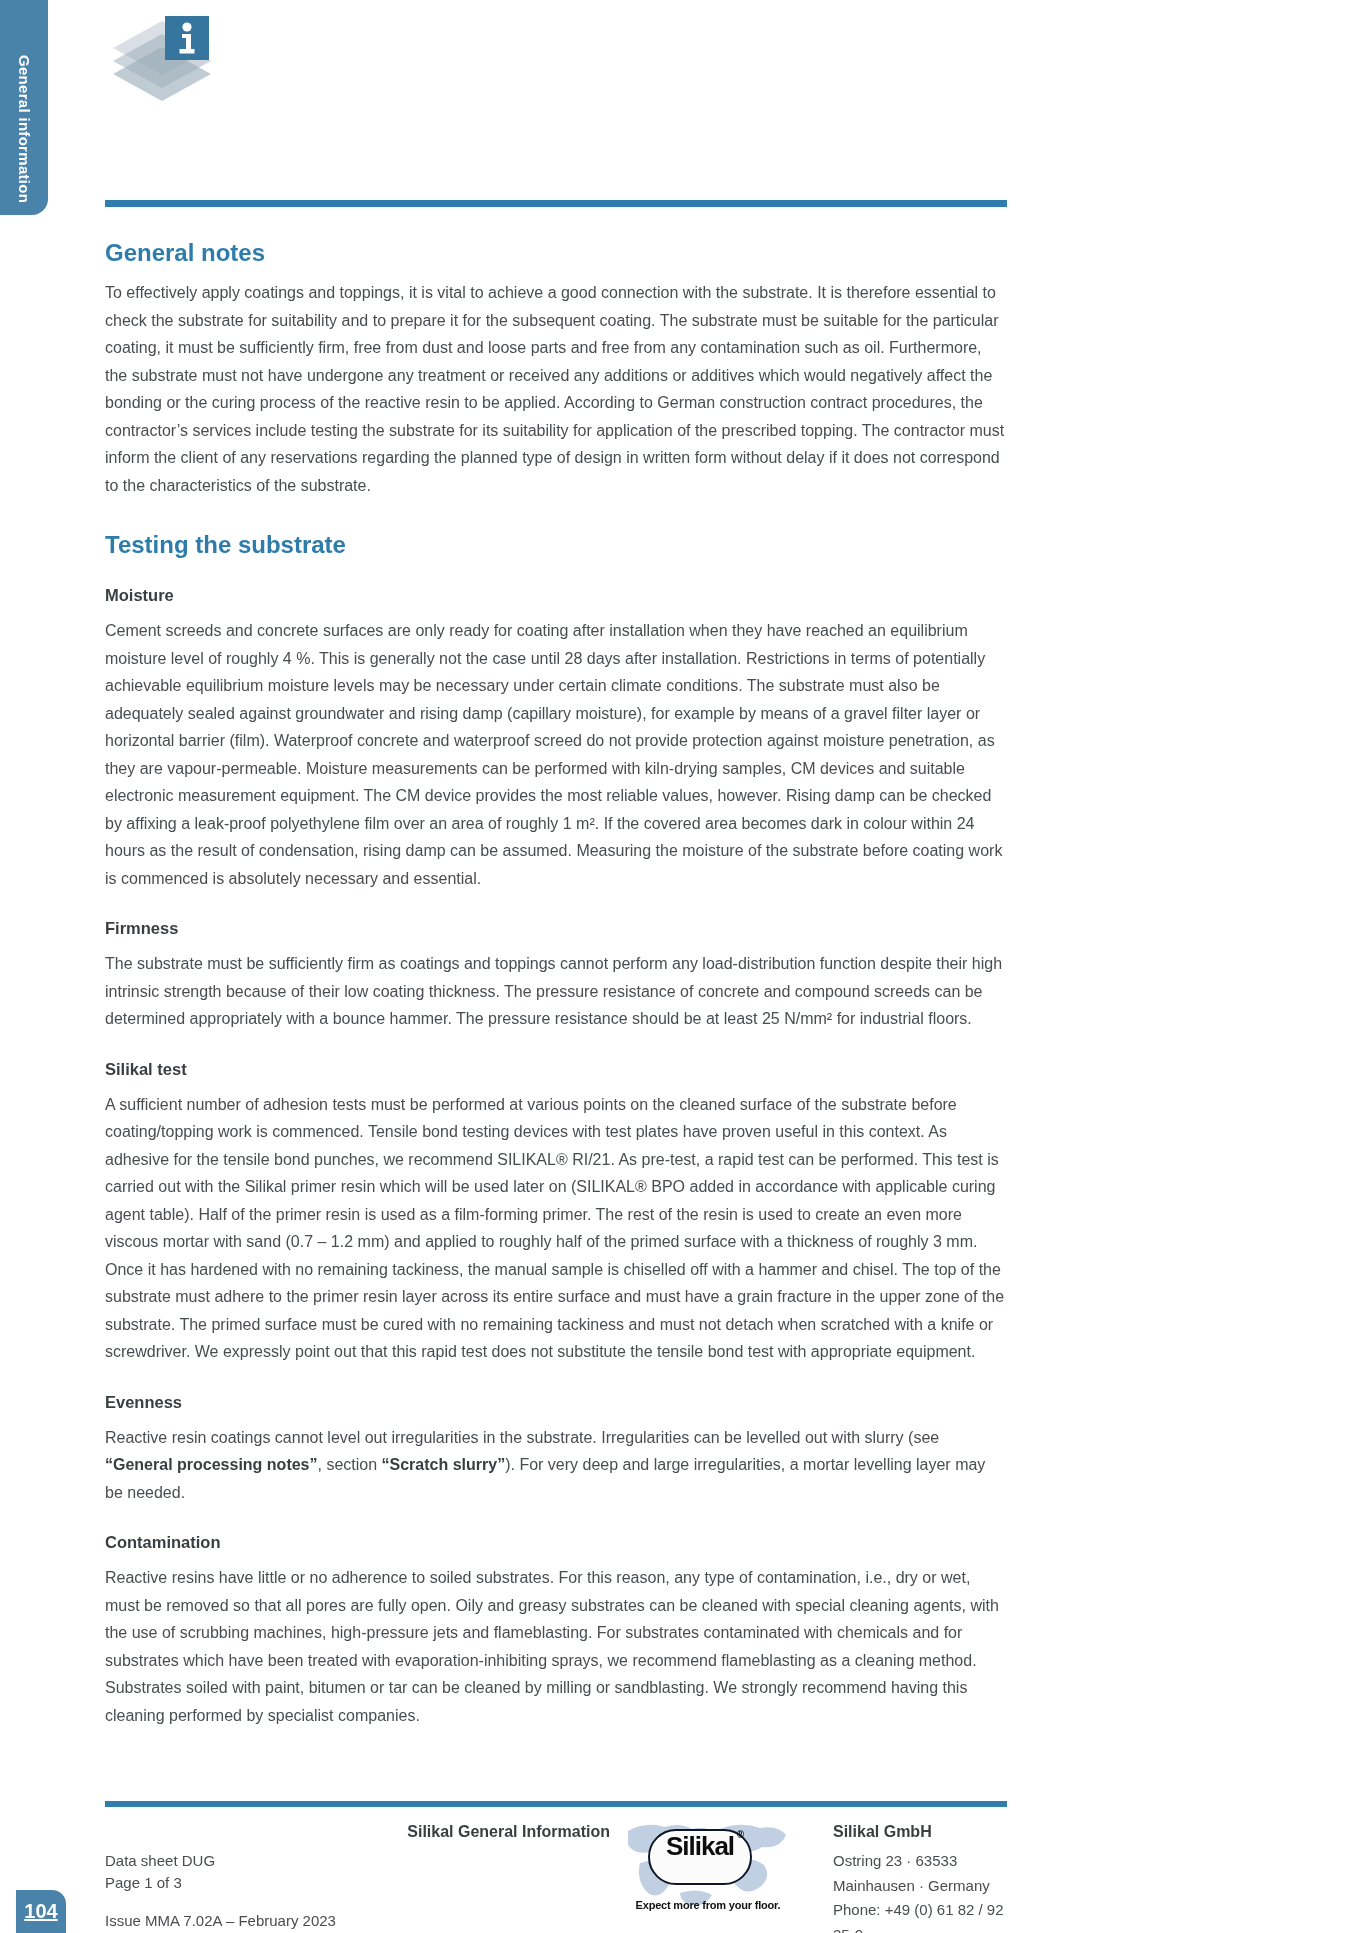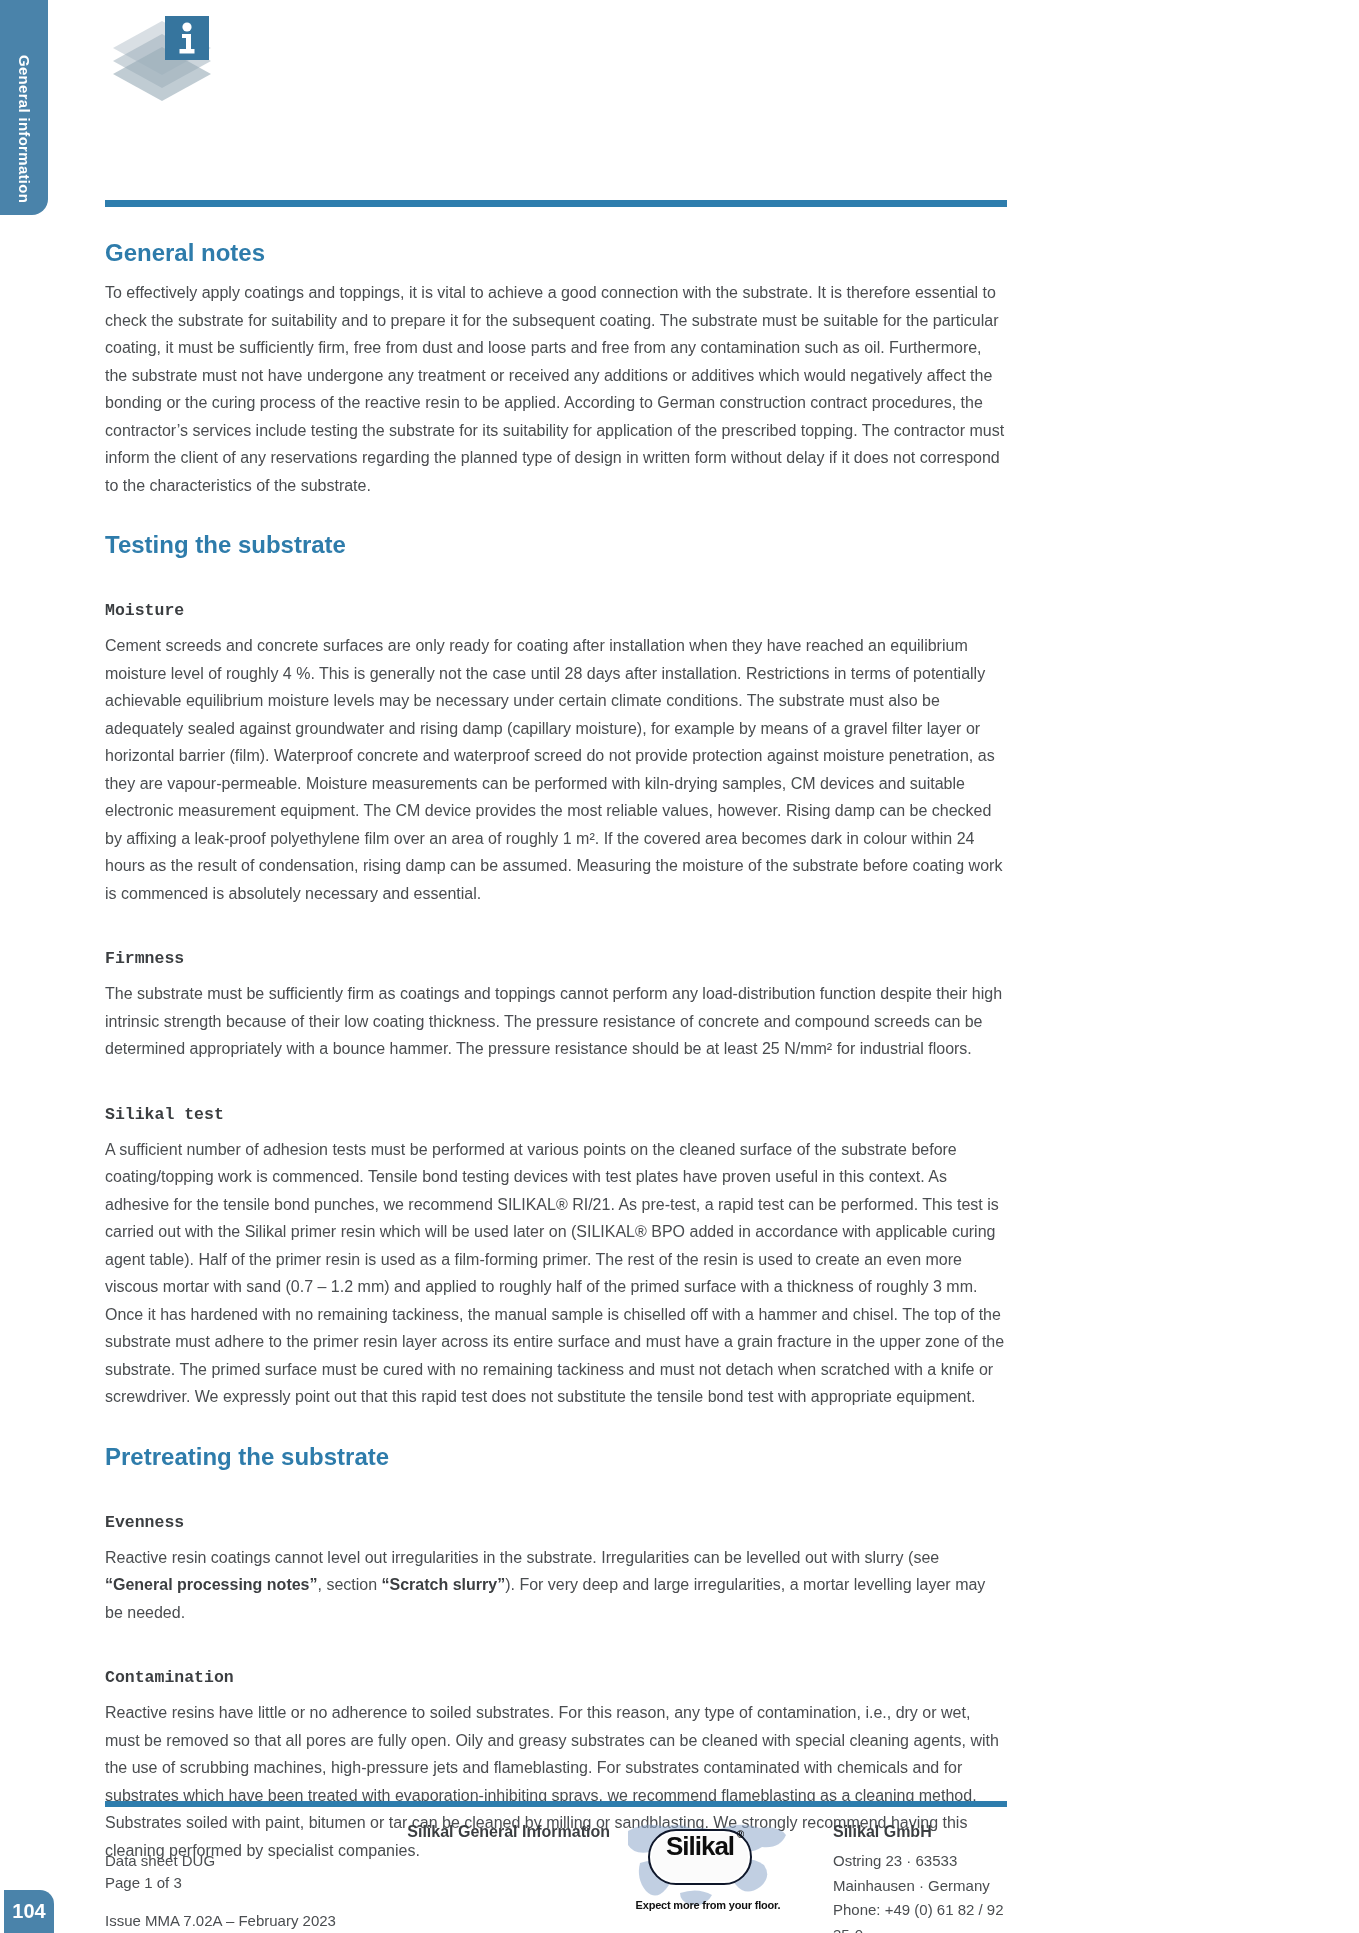--- a/index.html
+++ b/index.html
@@ -24,26 +24,26 @@
   }
   .sidebar-tab .vtext {
     writing-mode: vertical-rl;
     color: #ffffff; font-weight: bold; font-size: 15px;
     letter-spacing: 0.3px;
     white-space: nowrap;
   }
 
   
   .page-badge {
-    position: absolute; left: 4px; bottom: 0;
+    position: absolute; left: 16px; bottom: 0;
     width: 50px; height: 43px;
     background: #4a83aa;
     border-radius: 0 14px 0 0;
     color: #ffffff; font-weight: bold; font-size: 20px;
-    display: flex; align-items: center; justify-content: center;
+    display: flex; align-items: center; justify-content: center; text-decoration: underline;
   }
 
   
   .content { position: absolute; left: 105px; top: 0; width: 902px; }
 
   .header-row { display: flex; align-items: flex-start; height: 152px; padding-top: 8px; }
   .header-icon { flex: none; }
   .page-title {
     margin: 10px 0 0 26px;
     font-size: 45px; font-weight: bold; color: #2e7cab;
@@ -51,22 +51,21 @@
   }
 
   .top-rule { height: 7px; background: #2e7dad; margin-top: 48px; }
 
   h2.section-heading {
     font-size: 24px; font-weight: bold; color: #2e7cab;
     margin: 32px 0 12px 0;
   }
   h3.sub-heading {
     font-size: 16.5px; font-weight: bold; color: #3b3e41;
-    margin: 42px 0 12px 0;
-    font-family: Liberation Mono, monospace;
+    margin: 27px 0 12px 0;
   }
   p.body-text {
     font-size: 16px; line-height: 27.5px; margin: 0 0 6px 0; color: #4a4d50;
   }
   p.body-text strong { color: #3b3e41; }
 
   
   .footer {
     position: absolute; left: 105px; top: 1801px; width: 902px;
   }
@@ -137,21 +136,20 @@
 
   <h3 class="sub-heading">Moisture</h3>
   <p class="body-text">Cement screeds and concrete surfaces are only ready for coating after installation when they have reached an equilibrium moisture level of roughly 4 %. This is generally not the case until 28 days after installation. Restrictions in terms of potentially achievable equilibrium moisture levels may be necessary under certain climate conditions. The substrate must also be adequately sealed against groundwater and rising damp (capillary moisture), for example by means of a gravel filter layer or horizontal barrier (film). Waterproof concrete and waterproof screed do not provide protection against moisture penetration, as they are vapour-permeable. Moisture measurements can be performed with kiln-drying samples, CM devices and suitable electronic measurement equipment. The CM device provides the most reliable values, however. Rising damp can be checked by affixing a leak-proof polyethylene film over an area of roughly 1 m². If the covered area becomes dark in colour within 24 hours as the result of condensation, rising damp can be assumed. Measuring the moisture of the substrate before coating work is commenced is absolutely necessary and essential.</p>
 
   <h3 class="sub-heading">Firmness</h3>
   <p class="body-text">The substrate must be sufficiently firm as coatings and toppings cannot perform any load-distribution function despite their high intrinsic strength because of their low coating thickness. The pressure resistance of concrete and compound screeds can be determined appropriately with a bounce hammer. The pressure resistance should be at least 25 N/mm² for industrial floors.</p>
 
   <h3 class="sub-heading">Silikal test</h3>
   <p class="body-text">A sufficient number of adhesion tests must be performed at various points on the cleaned surface of the substrate before coating/topping work is commenced. Tensile bond testing devices with test plates have proven useful in this context. As adhesive for the tensile bond punches, we recommend SILIKAL® RI/21. As pre-test, a rapid test can be performed. This test is carried out with the Silikal primer resin which will be used later on (SILIKAL® BPO added in accordance with applicable curing agent table). Half of the primer resin is used as a film-forming primer. The rest of the resin is used to create an even more viscous mortar with sand (0.7 – 1.2 mm) and applied to roughly half of the primed surface with a thickness of roughly 3 mm. Once it has hardened with no remaining tackiness, the manual sample is chiselled off with a hammer and chisel. The top of the substrate must adhere to the primer resin layer across its entire surface and must have a grain fracture in the upper zone of the substrate. The primed surface must be cured with no remaining tackiness and must not detach when scratched with a knife or screwdriver. We expressly point out that this rapid test does not substitute the tensile bond test with appropriate equipment.</p>
 
-  <h2 class="section-heading">Pretreating the substrate</h2>
 
   <h3 class="sub-heading">Evenness</h3>
   <p class="body-text"><span>Reactive resin coatings cannot level out irregularities in the substrate. Irregularities can be levelled out with slurry (see </span><strong>“General processing notes”</strong><span>, section </span><strong>“Scratch slurry”</strong><span>). For very deep and large irregularities, a mortar levelling layer may be needed.</span></p>
 
   <h3 class="sub-heading">Contamination</h3>
   <p class="body-text">Reactive resins have little or no adherence to soiled substrates. For this reason, any type of contamination, i.e., dry or wet, must be removed so that all pores are fully open. Oily and greasy substrates can be cleaned with special cleaning agents, with the use of scrubbing machines, high-pressure jets and flameblasting. For substrates contaminated with chemicals and for substrates which have been treated with evaporation-inhibiting sprays, we recommend flameblasting as a cleaning method. Substrates soiled with paint, bitumen or tar can be cleaned by milling or sandblasting. We strongly recommend having this cleaning performed by specialist companies.</p>
 
 </div>
 
 <div class="footer">

